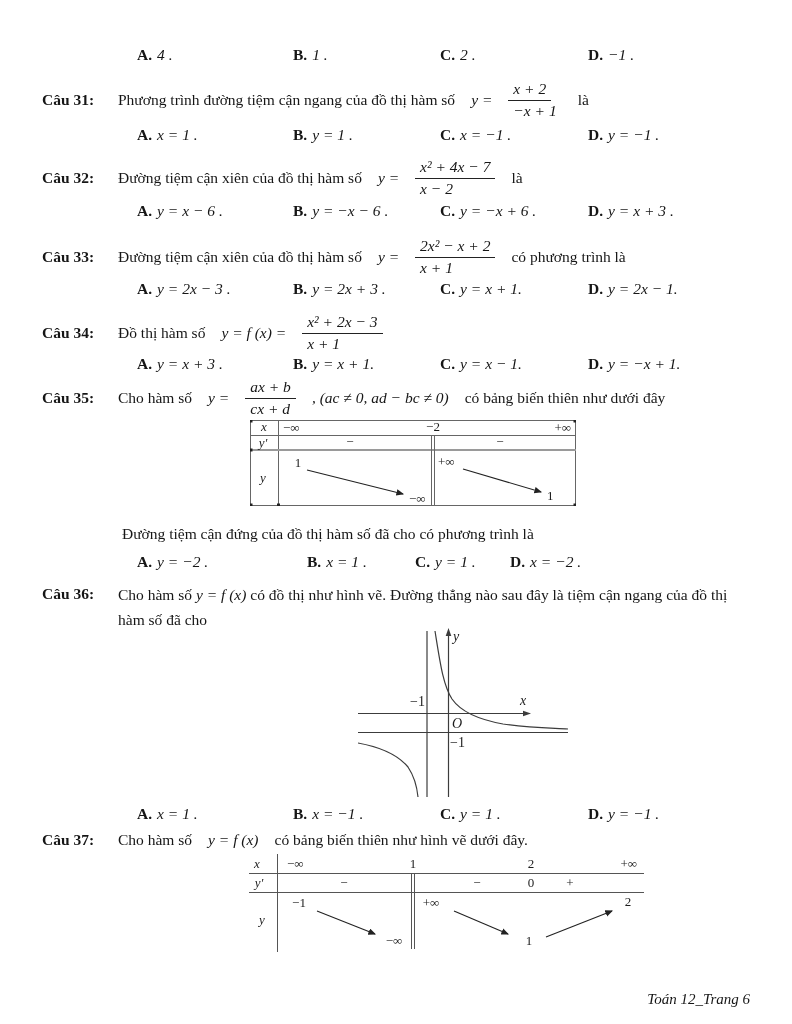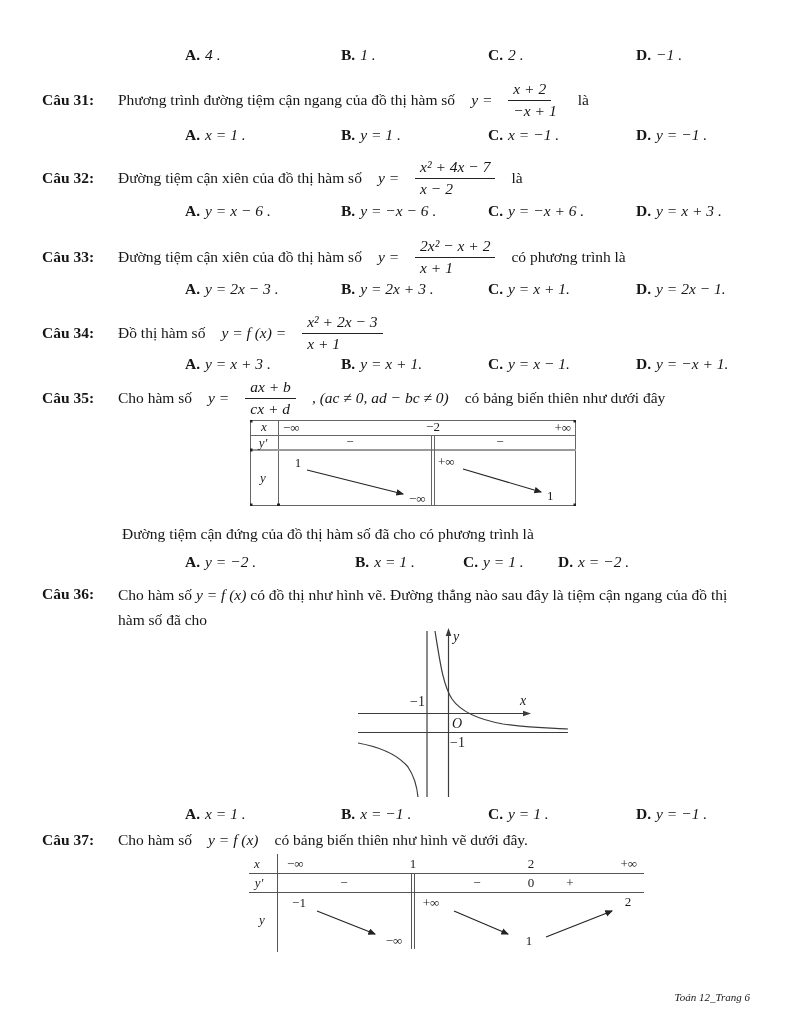--- a/index.html
+++ b/index.html
@@ -10,28 +10,28 @@
   }
   .abs{position:absolute;}
   .q{position:absolute;left:42px;display:flex;align-items:center;line-height:1.3;}
   .qlabel{width:76px;flex:none;font-weight:bold;white-space:nowrap;}
   .qbody{display:flex;align-items:center;gap:16px;white-space:nowrap;}
   .m{font-style:italic;}
   .frac{display:inline-flex;flex-direction:column;align-items:flex-start;font-style:italic;line-height:1.2;}
   .frac .num{padding:0 5px 1px 5px;border-bottom:1.2px solid #222;}
   .frac .den{padding:1px 5px 0 5px;}
   .optrow{position:absolute;left:42px;width:708px;height:22px;line-height:22px;}
-  .opt{position:absolute;white-space:nowrap;margin-left:48px;}
+  .opt{position:absolute;white-space:nowrap;}
   .opt b{font-weight:bold;margin-right:5px;}
   .opt i{font-style:italic;}
   .o1{left:95px}.o2{left:251px}.o3{left:398px}.o4{left:546px}
   .q35o .o2{left:265px}.q35o .o3{left:373px}.q35o .o4{left:468px}
   .sub{position:absolute;left:122px;line-height:1.3;}
   .twolines{position:absolute;left:118px;width:636px;line-height:1.3;}
-  .footer{position:absolute;right:42px;top:991px;font-style:italic;font-size:11px;}
+  .footer{position:absolute;right:42px;top:991px;font-style:italic;font-size:15px;}
   svg{position:absolute;}
   svg text{font-family:"Liberation Serif","DejaVu Serif",serif;fill:#1c1c1c;}
 </style>
 </head>
 <body>
 
 <div class="optrow" style="top:44px">
   <span class="opt o1"><b>A.</b><i>4 .</i></span>
   <span class="opt o2"><b>B.</b><i>1 .</i></span>
   <span class="opt o3"><b>C.</b><i>2 .</i></span>

